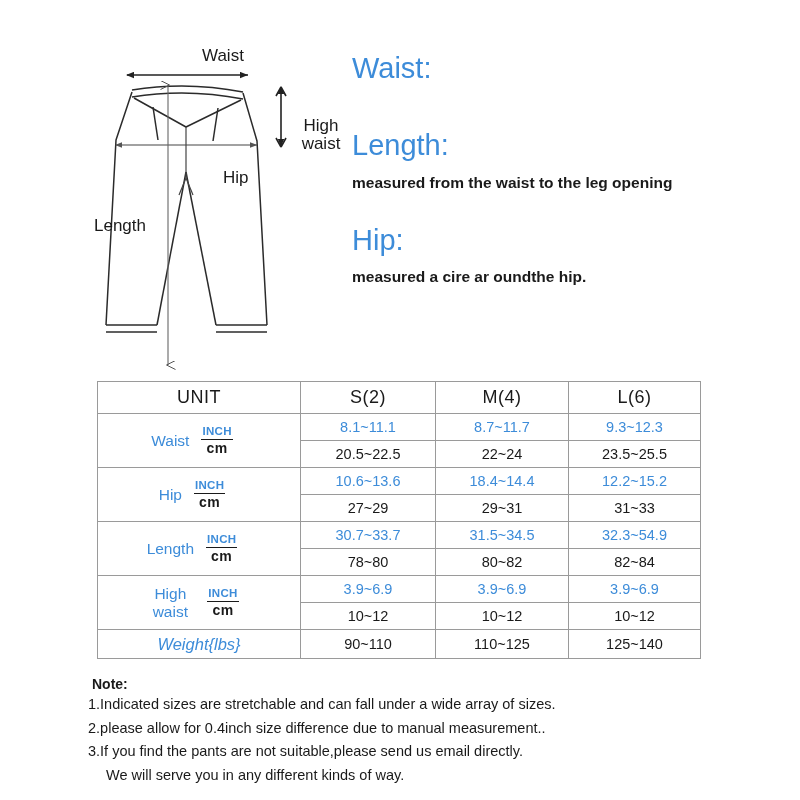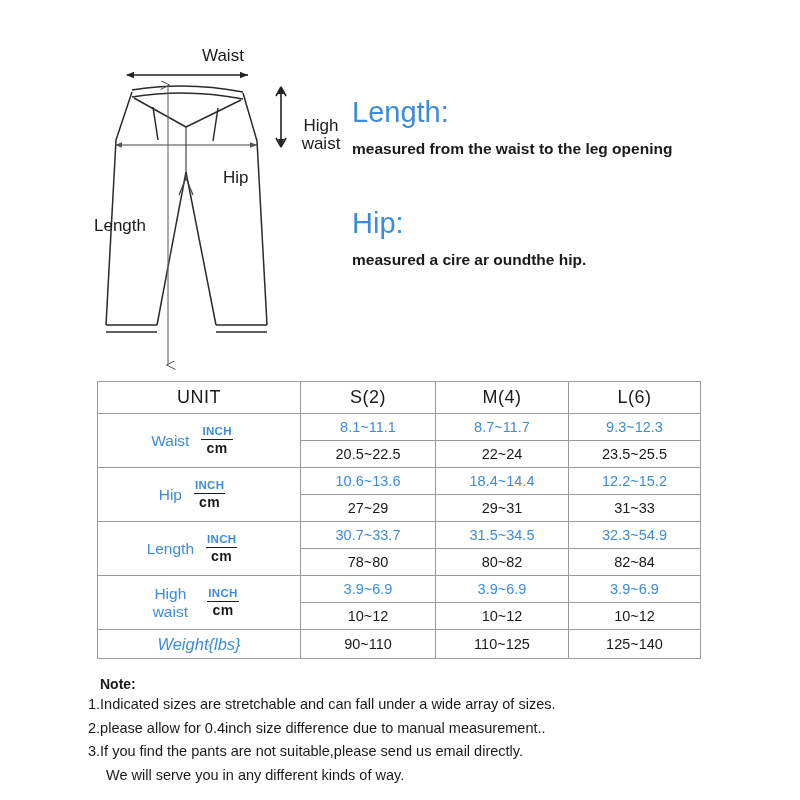--- a/index.html
+++ b/index.html
@@ -63,21 +63,21 @@
   }
   .def-desc {
     color: #1a1a1a;
     font-size: 15.5px;
     font-weight: bold;
     margin: 0;
     line-height: 1.25;
     font-family: "Liberation Sans", sans-serif;
   }
   #def-block-1 { margin-bottom: 44px; }
-  #def-block-2 { margin-bottom: 48px; }
+  #def-block-2 { margin-bottom: 32px; }
 
   
   #size-table {
     position: absolute;
     left: 97px;
     top: 381px;
     width: 603px;
     border-collapse: collapse;
     table-layout: fixed;
     font-family: "Liberation Sans", sans-serif;
@@ -166,21 +166,21 @@
     position: absolute;
     left: 88px;
     top: 676px;
     width: 640px;
     font-family: "Liberation Sans", sans-serif;
     color: #1a1a1a;
   }
   .note-title {
     font-size: 14px;
     font-weight: bold;
-    margin: 0 0 3px 12px;
+    margin: 0 0 3px 4px;
   }
   .note-line {
     font-size: 14.5px;
     margin: 0 0 4px 0;
     line-height: 1.35;
   }
   .note-indent { padding-left: 18px; }
 </style>
 </head>
 <body>
@@ -261,20 +261,21 @@
 
   <div class="diagram-label" id="label-waist">Waist</div>
   <div class="diagram-label" id="label-hip">Hip</div>
   <div class="diagram-label" id="label-highwaist">High
 waist</div>
   <div class="diagram-label" id="label-length">Length</div>
 </div>
 
 <div id="definitions">
   <div class="def-block" id="def-block-1">
+    <p class="def-term">Waist:</p>
   </div>
   <div class="def-block" id="def-block-2">
     <p class="def-term">Length:</p>
     <p class="def-desc">measured from the waist to the leg opening</p>
   </div>
   <div class="def-block" id="def-block-3">
     <p class="def-term">Hip:</p>
     <p class="def-desc">measured a cire ar oundthe hip.</p>
   </div>
 </div>

